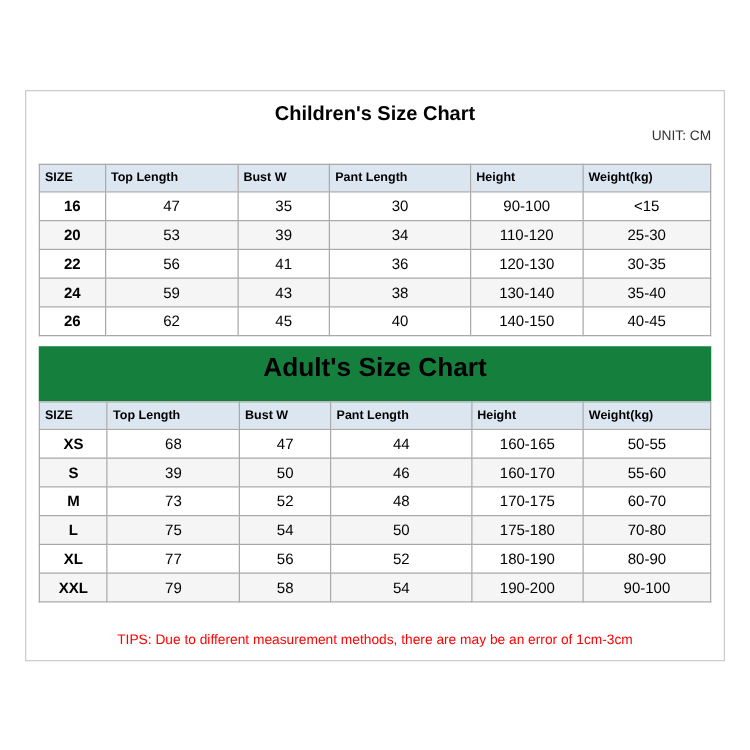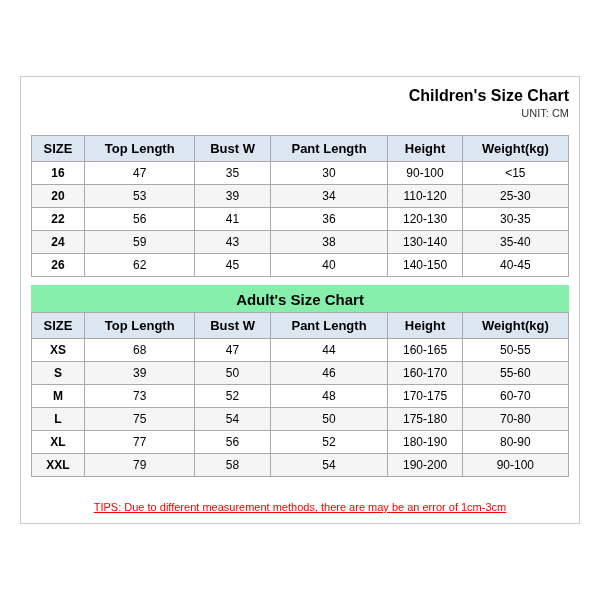--- a/index.html
+++ b/index.html
@@ -12,73 +12,72 @@
       display: flex;
       align-items: center;
       justify-content: center;
     }
     .container {
       width: 560px;
       border: 1px solid #ccc;
       padding: 10px;
     }
     .main-title {
-      text-align: right;
+      text-align: center;
       font-size: 16px;
       font-weight: bold;
       margin-bottom: 2px;
     }
     .unit-label {
       text-align: right;
       font-size: 11px;
       color: #333;
       margin-bottom: 16px;
     }
     table {
       width: 100%;
       border-collapse: collapse;
       margin-bottom: 8px;
     }
     th {
       background-color: #dce6f1;
       border: 1px solid #aaa;
       padding: 5px 4px;
-      text-align: center;
-      font-weight: bold;
-      font-size: 13px;
+      text-align: left;
+      font-weight: bold;
+      font-size: 10px;
     }
     td {
       border: 1px solid #aaa;
       padding: 4px 4px;
       text-align: center;
       font-size: 12px;
     }
     tr:nth-child(even) td {
       background-color: #f5f5f5;
     }
     tr:nth-child(odd) td {
       background-color: #fff;
     }
     td:first-child {
       font-weight: bold;
       margin-top: 43px;
     }
     .section-title {
       text-align: center;
-      font-size: 15px;
-      font-weight: bold;
-      background: #86efac;
-      padding: 6px 0 4px 0;
+      font-size: 21px;
+      font-weight: bold;
+      background: #15803d;
+      padding: 6px 0 14px 0;
     }
     .tips {
       text-align: center;
       color: red;
       font-size: 11px;
       margin-top: 24px;
-      text-decoration: underline;
     }
   </style>
 </head>
 <body>
 
 <div class="container">
   <div class="main-title">Children's Size Chart</div>
   <div class="unit-label">UNIT: CM</div>
 
   <table>

